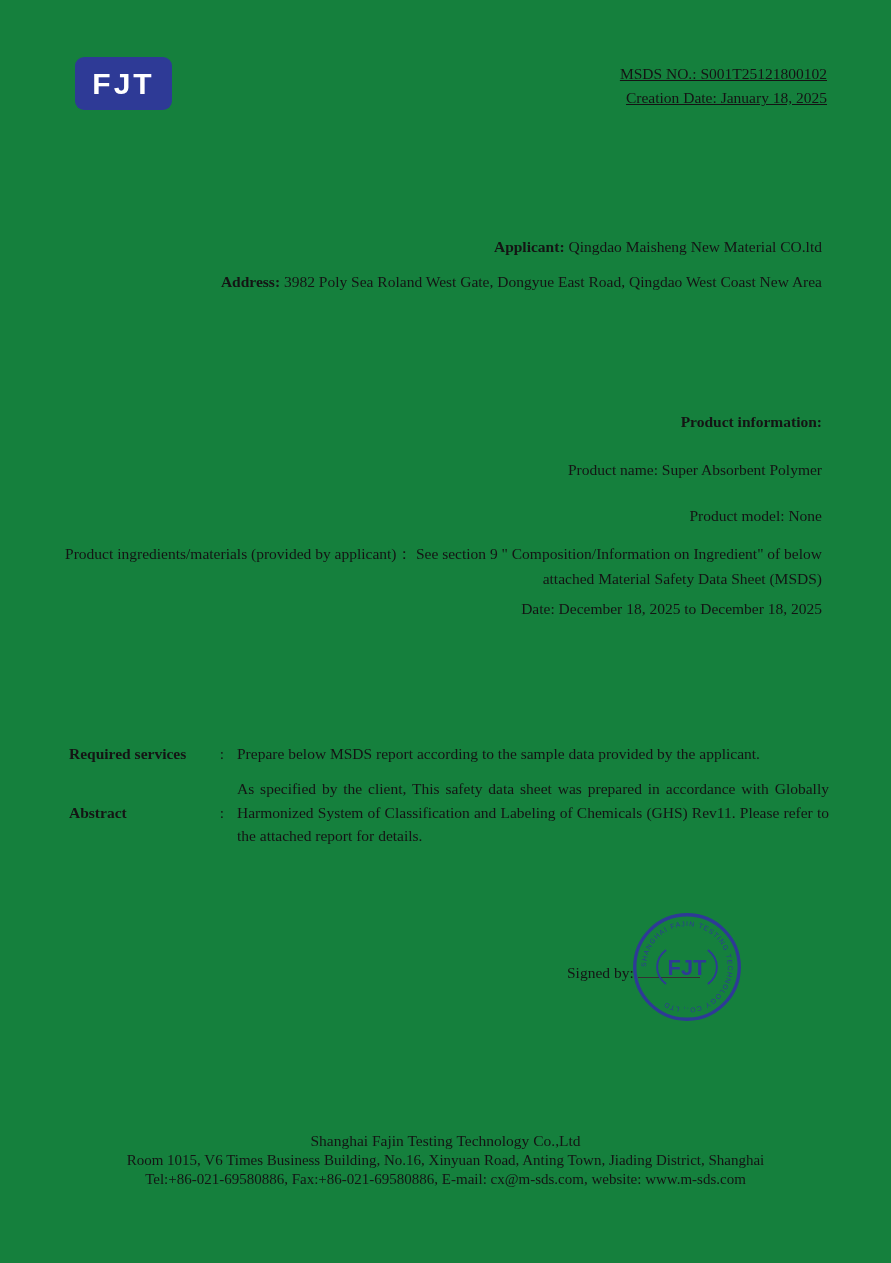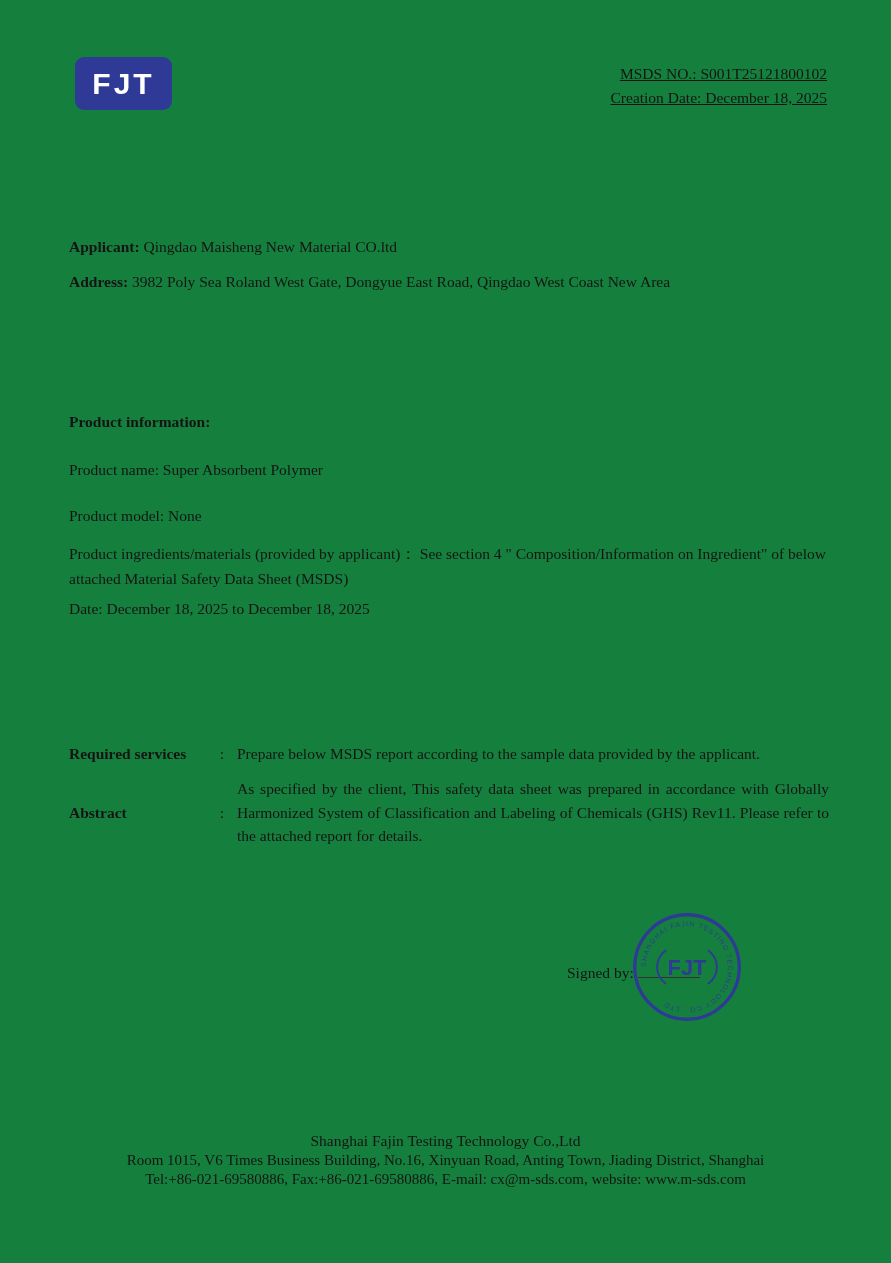--- a/index.html
+++ b/index.html
@@ -8,21 +8,21 @@
     width: 891px;
     height: 1263px;
     margin: 0 auto;
     background: #15803d;
     font-family: "Liberation Serif", serif;
     font-size: 15.5px;
     color: #141414;
     overflow: hidden;
   }
   .b { font-weight: bold; }
-  .abs { position: absolute; left: 69px; width: 760px; }
+  .abs { position: absolute; left: 62px; width: 760px; text-align: right; }
 
   .logo {
     position: absolute; left: 75px; top: 57px;
     width: 97px; height: 53px;
     background: #2e3a96;
     border-radius: 9px;
     display: flex; align-items: center; justify-content: center;
   }
   .logo-text {
     color: #ffffff;
@@ -89,40 +89,40 @@
 <body>
 
 <div class="page">
 
   <div class="logo">
     <span class="logo-text">FJT</span>
   </div>
 
   <div class="header-right">
     <div>MSDS NO.: S001T25121800102</div>
-    <div>Creation Date: December 18, 2025</div>
+    <div>Creation Date: January 18, 2025</div>
   </div>
 
   <p class="abs line-applicant" style="margin:0;">
     <span class="b">Applicant:</span>
     <span>Qingdao Maisheng New Material CO.ltd</span>
   </p>
 
   <p class="abs line-address" style="margin:0;">
     <span class="b">Address:</span>
     <span>3982 Poly Sea Roland West Gate, Dongyue East Road, Qingdao West Coast New Area</span>
   </p>
 
   <p class="abs product-heading b" style="margin:0;">Product information:</p>
 
   <p class="abs product-name" style="margin:0;">Product name: Super Absorbent Polymer</p>
 
   <p class="abs product-model" style="margin:0;">Product model: None</p>
 
-  <p class="abs ingredients" style="margin:0;">Product ingredients/materials (provided by applicant)：  See section 4 " Composition/Information on Ingredient" of below attached Material Safety Data Sheet (MSDS)</p>
+  <p class="abs ingredients" style="margin:0;">Product ingredients/materials (provided by applicant)：  See section 9 " Composition/Information on Ingredient" of below attached Material Safety Data Sheet (MSDS)</p>
 
   <p class="abs date-line" style="margin:0;">Date: December 18, 2025 to December 18, 2025</p>
 
   <div class="kv-row kv-services">
     <span class="kv-label">Required services</span>
     <span class="kv-colon">:</span>
     <span class="kv-value">Prepare below MSDS report according to the sample data provided by the applicant.</span>
   </div>
 
   <div class="kv-row kv-abstract">

